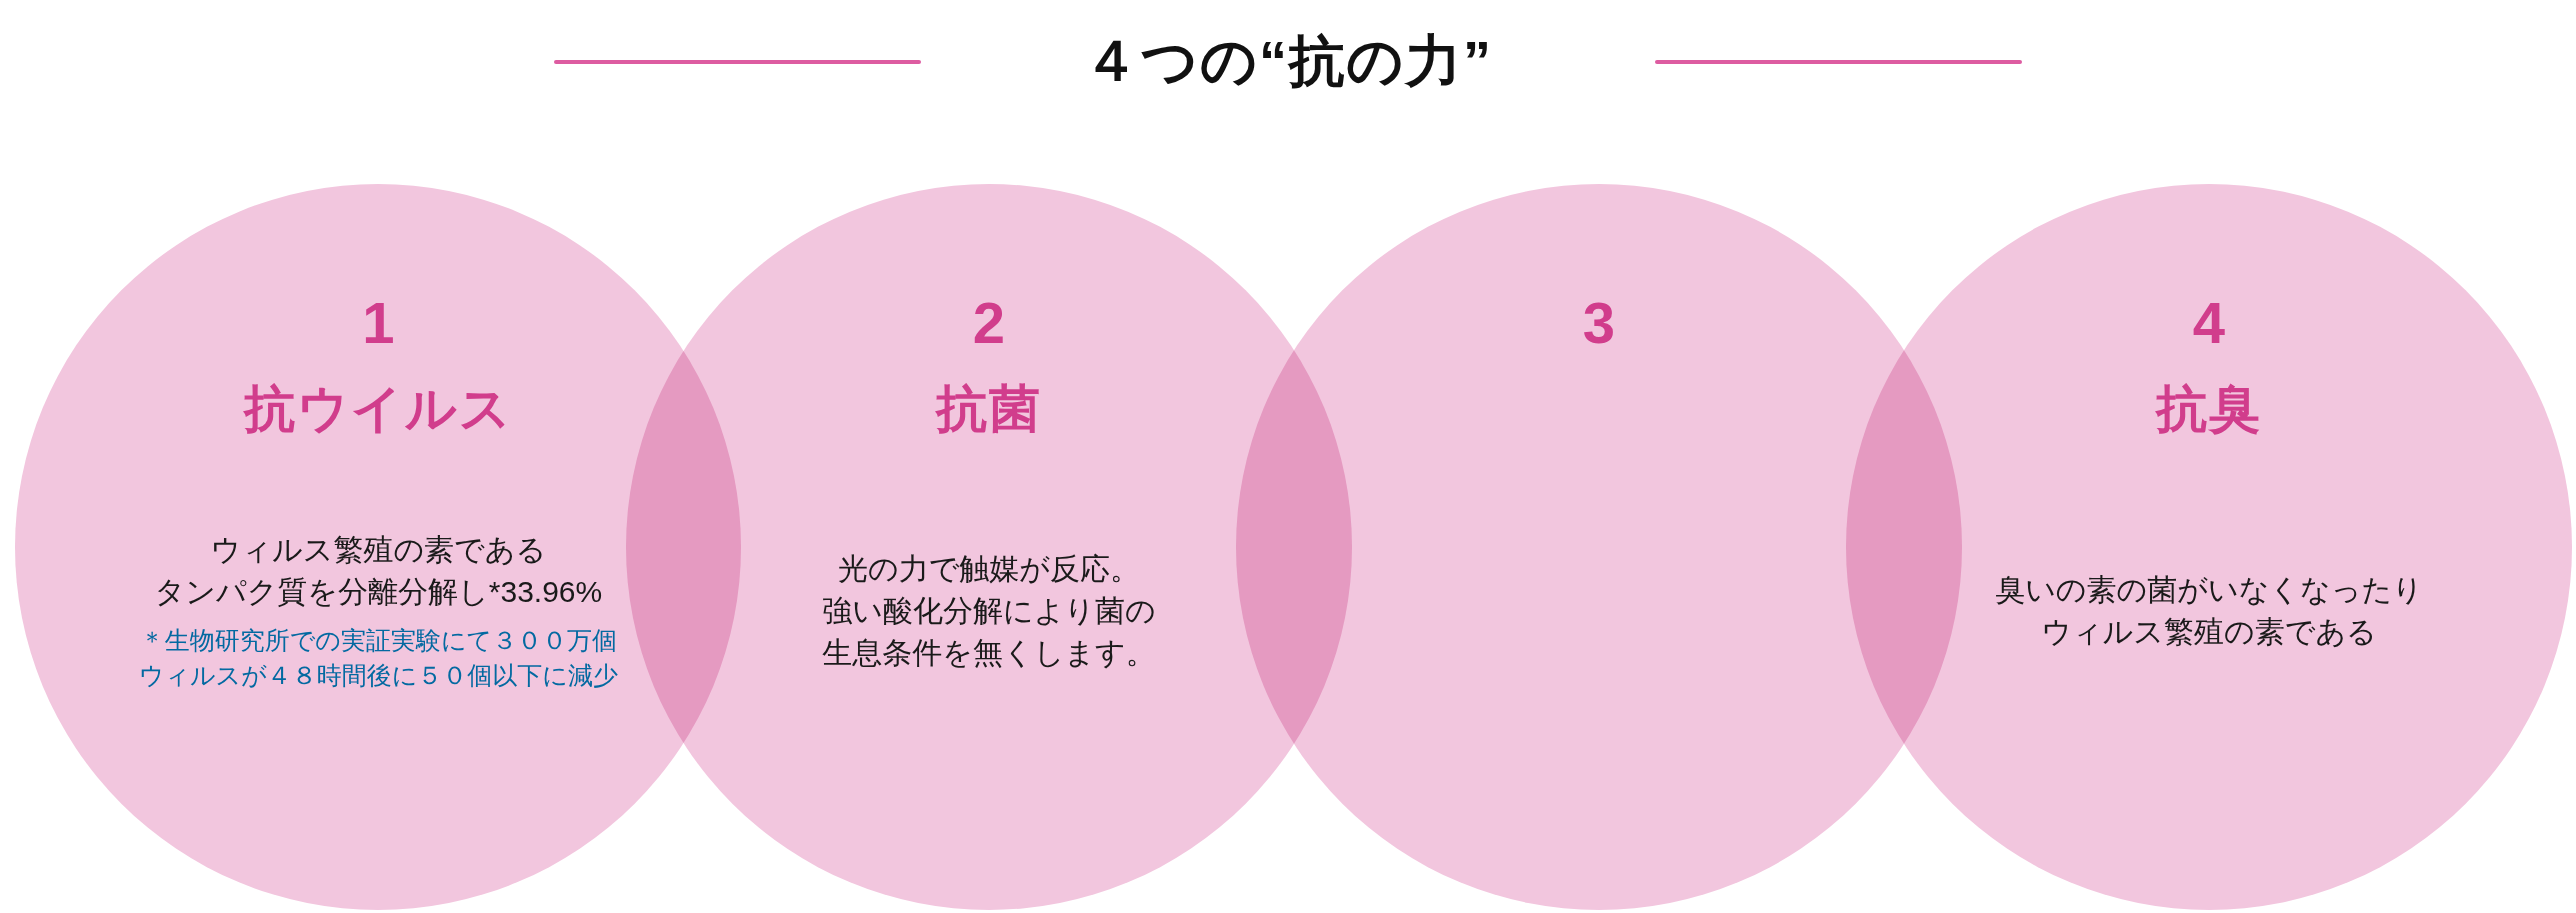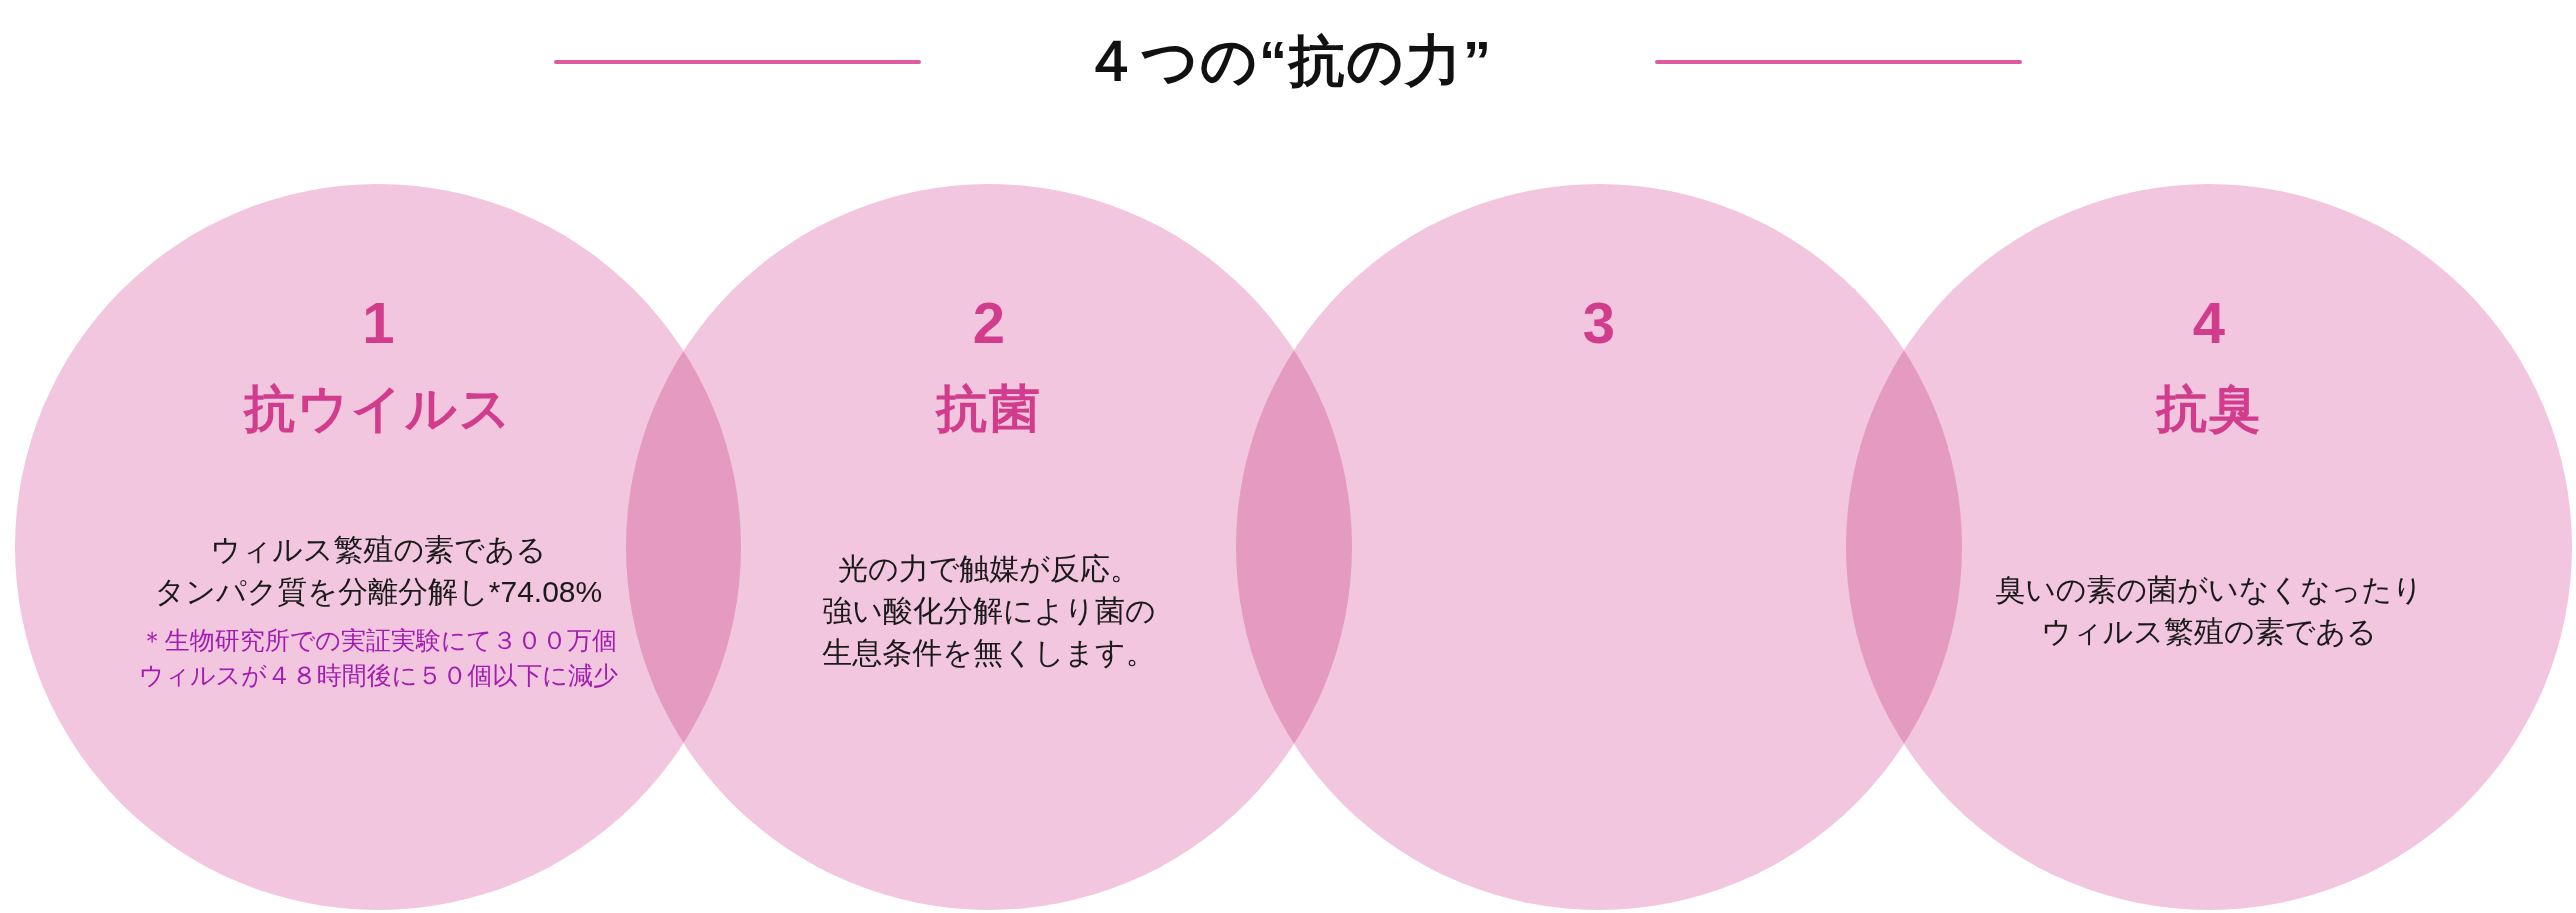--- a/index.html
+++ b/index.html
@@ -80,42 +80,42 @@
     color:#1a1a1a;
     font-size:30px;
     line-height:1.4;
     font-weight:400;
   }
   .body .line{white-space:nowrap;}
   .footnote{
     margin-top:10.2px;
     font-size:25px;
     line-height:1.38;
-    color:#a21caf;
+    color:#0369a1;
   }
   .footnote .fline{white-space:nowrap;}
 </style>
 </head>
 <body>
 
 <div class="page">
 
   <header class="header">
     <span class="divider"></span>
     <h1 class="title">４つの“抗の力”</h1>
     <span class="divider"></span>
   </header>
 
   <div class="circle c0">
     <div class="circle-content">
       <div class="num">1</div>
       <div class="heading">抗ウイルス</div>
       <div class="body">
         <div class="line">ウィルス繁殖の素である</div>
-        <div class="line">タンパク質を分離分解し*74.08%</div>
+        <div class="line">タンパク質を分離分解し*33.96%</div>
         <div class="footnote">
           <div class="fline">＊生物研究所での実証実験にて３００万個</div>
           <div class="fline">ウィルスが４８時間後に５０個以下に減少</div>
         </div>
       </div>
     </div>
   </div>
 
   <div class="circle c1">
     <div class="circle-content">

